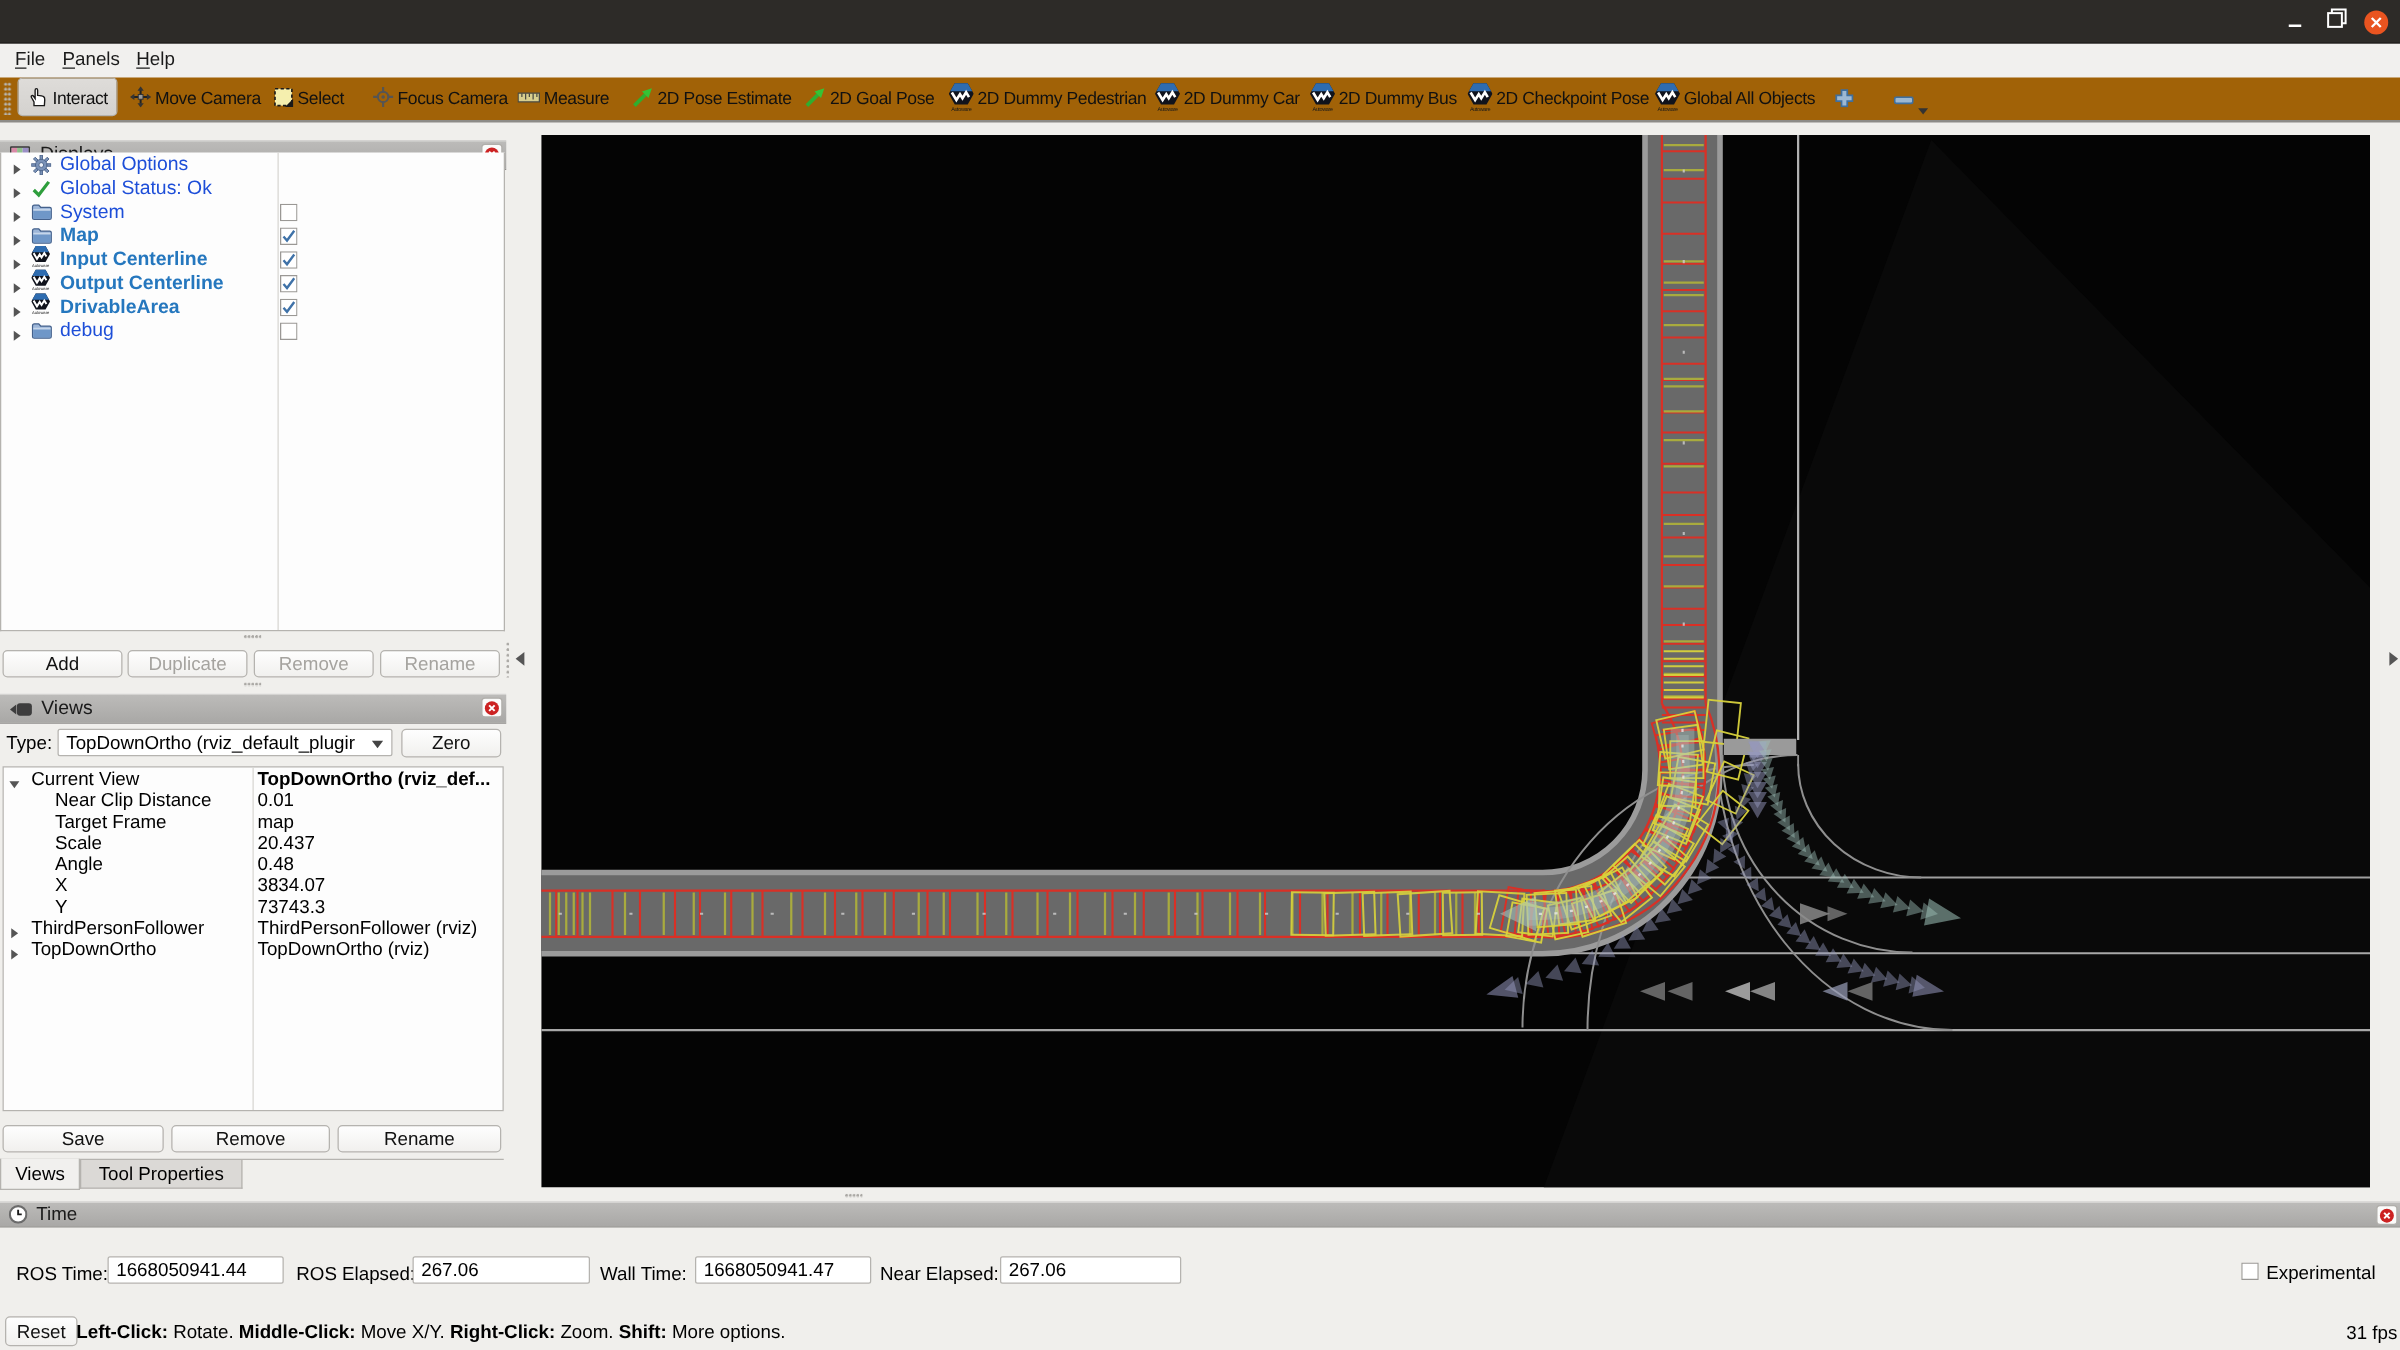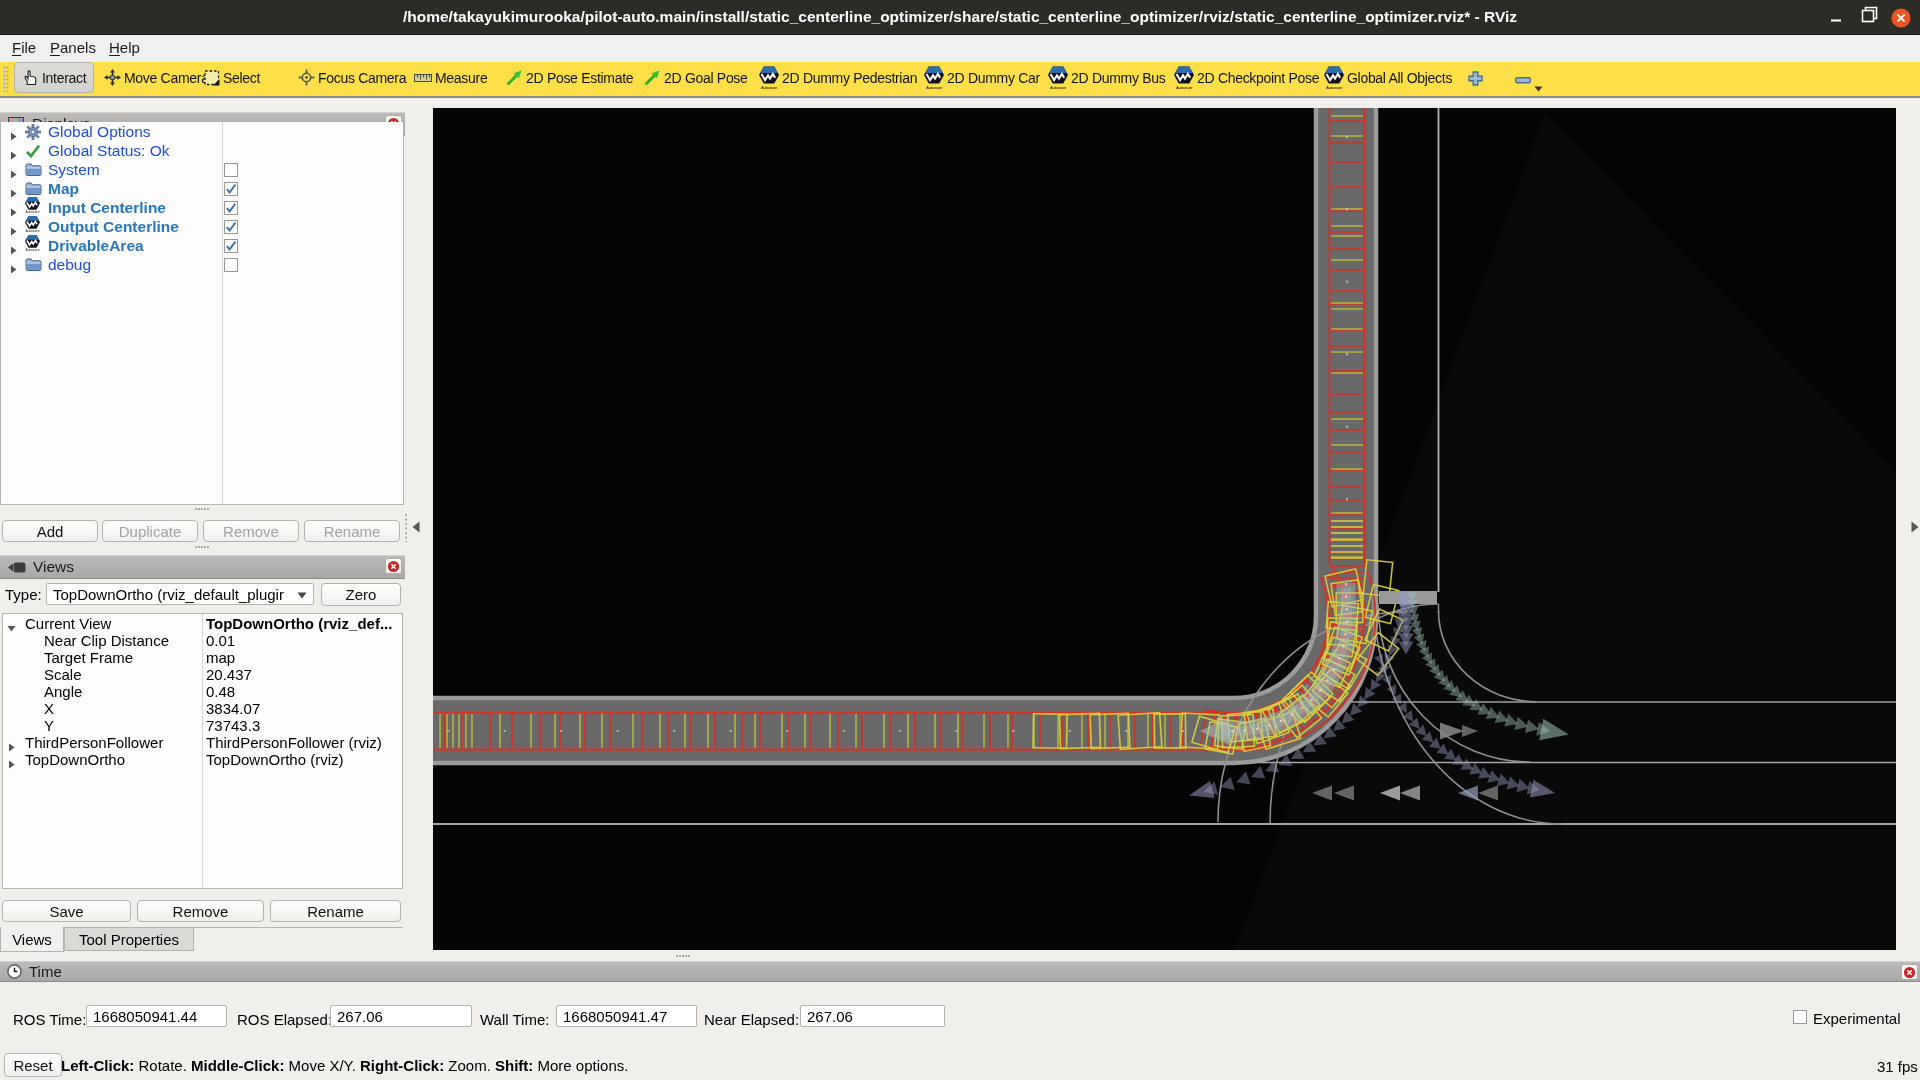--- a/index.html
+++ b/index.html
@@ -1,20 +1,20 @@
 <!DOCTYPE html>
 <html><head><meta charset="utf-8"><style>
 *{margin:0;padding:0;box-sizing:border-box}
 html,body{width:1920px;height:1080px;overflow:hidden;font-family:"Liberation Sans",sans-serif;background:#f0efec}
 #titlebar{position:absolute;left:0;top:0;width:1920px;height:35px;background:#2d2b28;color:#fff;
  font-weight:bold;font-size:15.5px;display:flex;align-items:center;justify-content:center;border-bottom:1px solid #1a1916}
 #menubar{position:absolute;left:0;top:35px;width:1920px;height:27px;background:#f1f0ee;font-size:15px;color:#1a1a1a}
 .menu{position:absolute;top:4px}
 .menu u{text-decoration:underline;text-underline-offset:2px}
-#toolbar{position:absolute;left:0;top:62px;width:1920px;height:34px;background:#fde047}
+#toolbar{position:absolute;left:0;top:62px;width:1920px;height:34px;background:#a16207}
 .titem{position:absolute;top:0;height:31px;display:flex;align-items:center;font-size:14px;letter-spacing:-0.3px;color:#111;white-space:nowrap}
 .titem svg{margin-right:3px}
 .titem.sel{border:1px solid #b4b2ae;border-radius:4px;background:linear-gradient(#dedcd9,#d4d2cf);padding:0 7px}
 .grip{position:absolute;left:3px;top:66px;width:6px;height:26px;
  background-image:radial-gradient(circle at 1.5px 1.5px,#b8b6b2 1.1px,transparent 1.3px);background-size:3px 4px}
 #tbline{position:absolute;left:0;top:96px;width:1920px;height:2px;background:#8d8b87}
 .phead{position:absolute;background:linear-gradient(#bcbbb9,#a9a8a6);border-top:1px solid #d4d3d1;border-bottom:1px solid #8e8d8a;
  display:flex;align-items:center;font-size:15.5px;color:#1a1a1a}
 .phead>svg{margin-left:7px;margin-right:7px;flex-shrink:0}
 .closebtn svg{margin:0!important;flex-shrink:0}
@@ -33,21 +33,20 @@
 .vexp{position:absolute;left:7px;top:3px}
 .vlabel{position:absolute;top:-1px;color:#000;white-space:nowrap}
 .vval{position:absolute;left:206px;top:-1px;color:#000;white-space:nowrap}
 .field{position:absolute;height:22px;background:#fff;border:1px solid #b5b3af;border-radius:2px;font-size:15px;
  display:flex;align-items:center;padding-left:6px;color:#000}
 .flabel{position:absolute;font-size:15px;color:#000;top:3px}
 .dots-h{position:absolute;width:14px;height:3px;background-image:radial-gradient(circle at 1.2px 1.2px,#aaa8a4 1px,transparent 1.2px);background-size:3px 3px}
 </style></head>
 <body>
 <div id="titlebar">
-    <span>/home/takayukimurooka/pilot-auto.main/install/static_centerline_optimizer/share/static_centerline_optimizer/rviz/static_centerline_optimizer.rviz* - RViz</span>
 <svg style="position:absolute;right:78px;top:11px" width="12" height="14" viewBox="0 0 12 14">
       <line x1="1" y1="9.5" x2="11" y2="9.5" stroke="#fff" stroke-width="2"></line>
     </svg>
 <svg style="position:absolute;right:42px;top:6px" width="17" height="17" viewBox="0 0 17 17">
       <path d="M4.5,4.5 L4.5,1.5 L15.5,1.5 L15.5,12.5 L12.5,12.5" fill="none" stroke="#fff" stroke-width="1.6"></path>
       <rect x="1.5" y="4.5" width="11" height="11" fill="none" stroke="#fff" stroke-width="1.6"></rect>
     </svg>
 <svg style="position:absolute;right:9px;top:8px" width="20" height="20" viewBox="0 0 20 20">
       <circle cx="10" cy="10" r="9.6" fill="#e95420"></circle>
       <path d="M6.4,6.4 L13.6,13.6 M13.6,6.4 L6.4,13.6" stroke="#fff" stroke-width="1.9"></path>
@@ -74,21 +73,21 @@
         <g fill="#333">
           <polygon points="8.5,0 11,3.5 6,3.5"></polygon>
           <polygon points="8.5,17 11,13.5 6,13.5"></polygon>
           <polygon points="0,8.5 3.5,6 3.5,11"></polygon>
           <polygon points="17,8.5 13.5,6 13.5,11"></polygon>
         </g>
         <rect x="6.6" y="6.6" width="3.8" height="3.8" fill="#9a9a9a" stroke="#333" stroke-width="0.8"></rect>
       </svg>
       <span>Move Camera</span>
     </div>
-<div class="titem" style="left:204px">
+<div class="titem" style="left:219px">
       <svg width="16" height="16" viewBox="0 0 16 16">
         <rect x="1" y="1" width="13.5" height="13.5" fill="#f5efae" stroke="#1a1a1a" stroke-width="1.3" stroke-dasharray="2.6 1.9"></rect>
         <polygon points="9,15.5 15.5,15.5 15.5,9" fill="#1a1a1a"></polygon>
       </svg>
       <span>Select</span>
     </div>
 <div class="titem" style="left:298px">
       <svg width="17" height="17" viewBox="0 0 17 17">
         <g stroke="#555" fill="none">
           <circle cx="8.5" cy="8.5" r="4.2" stroke-width="1.6"></circle>

